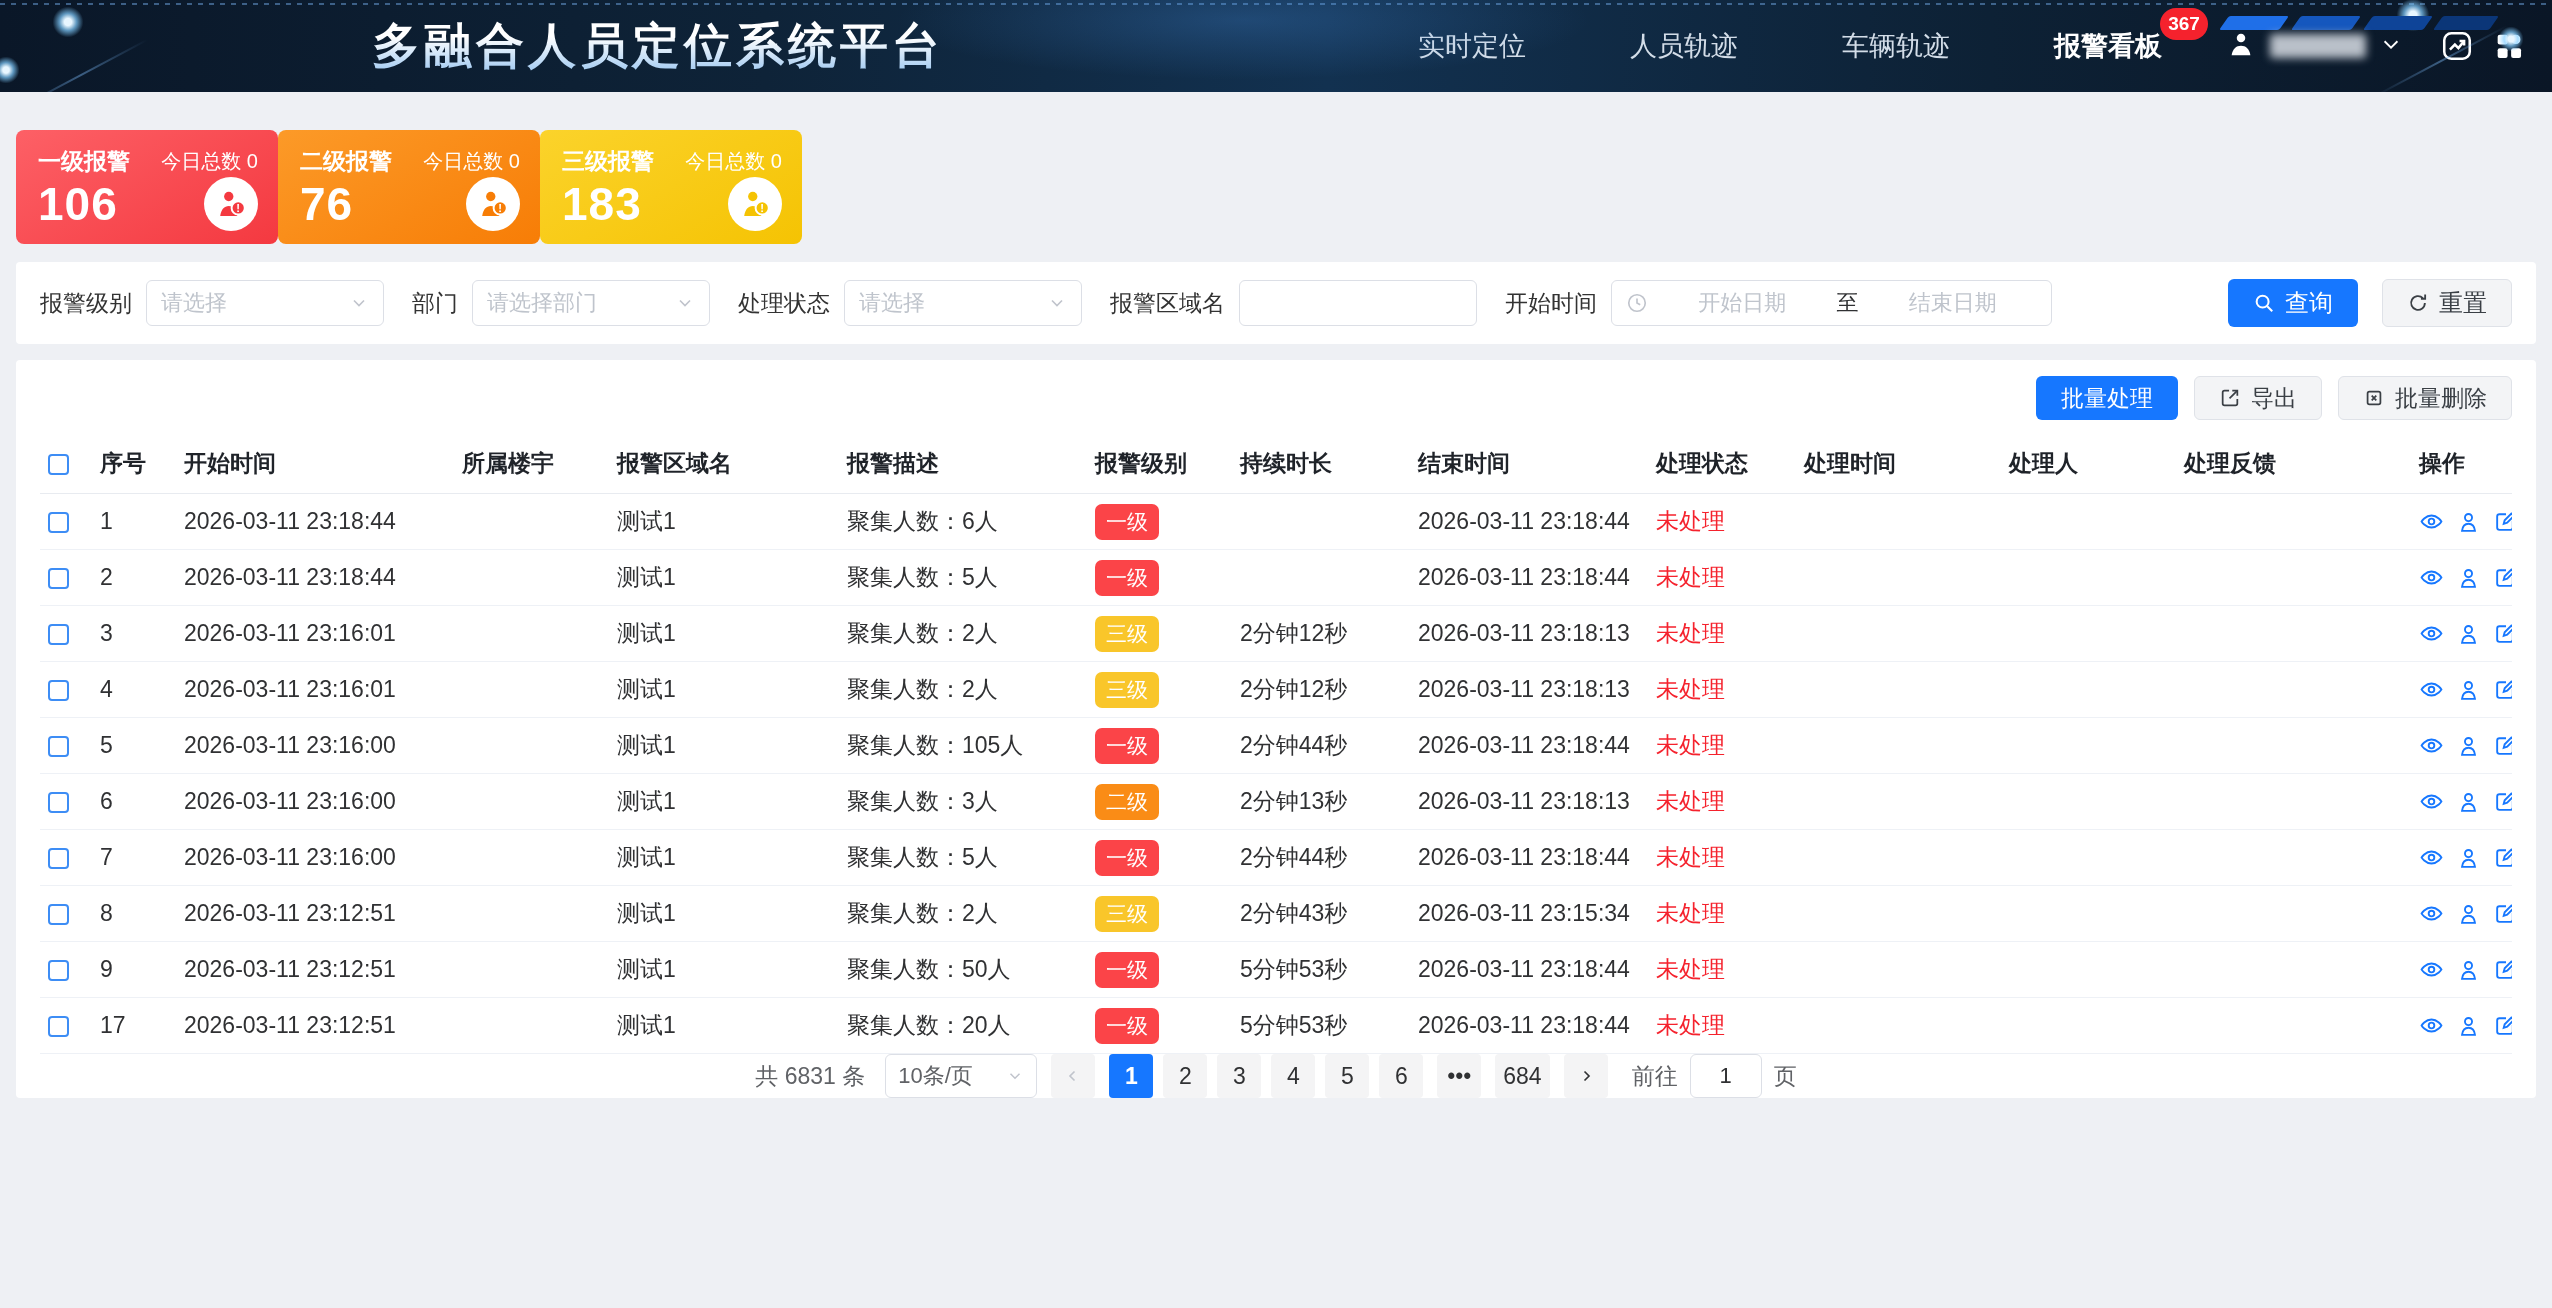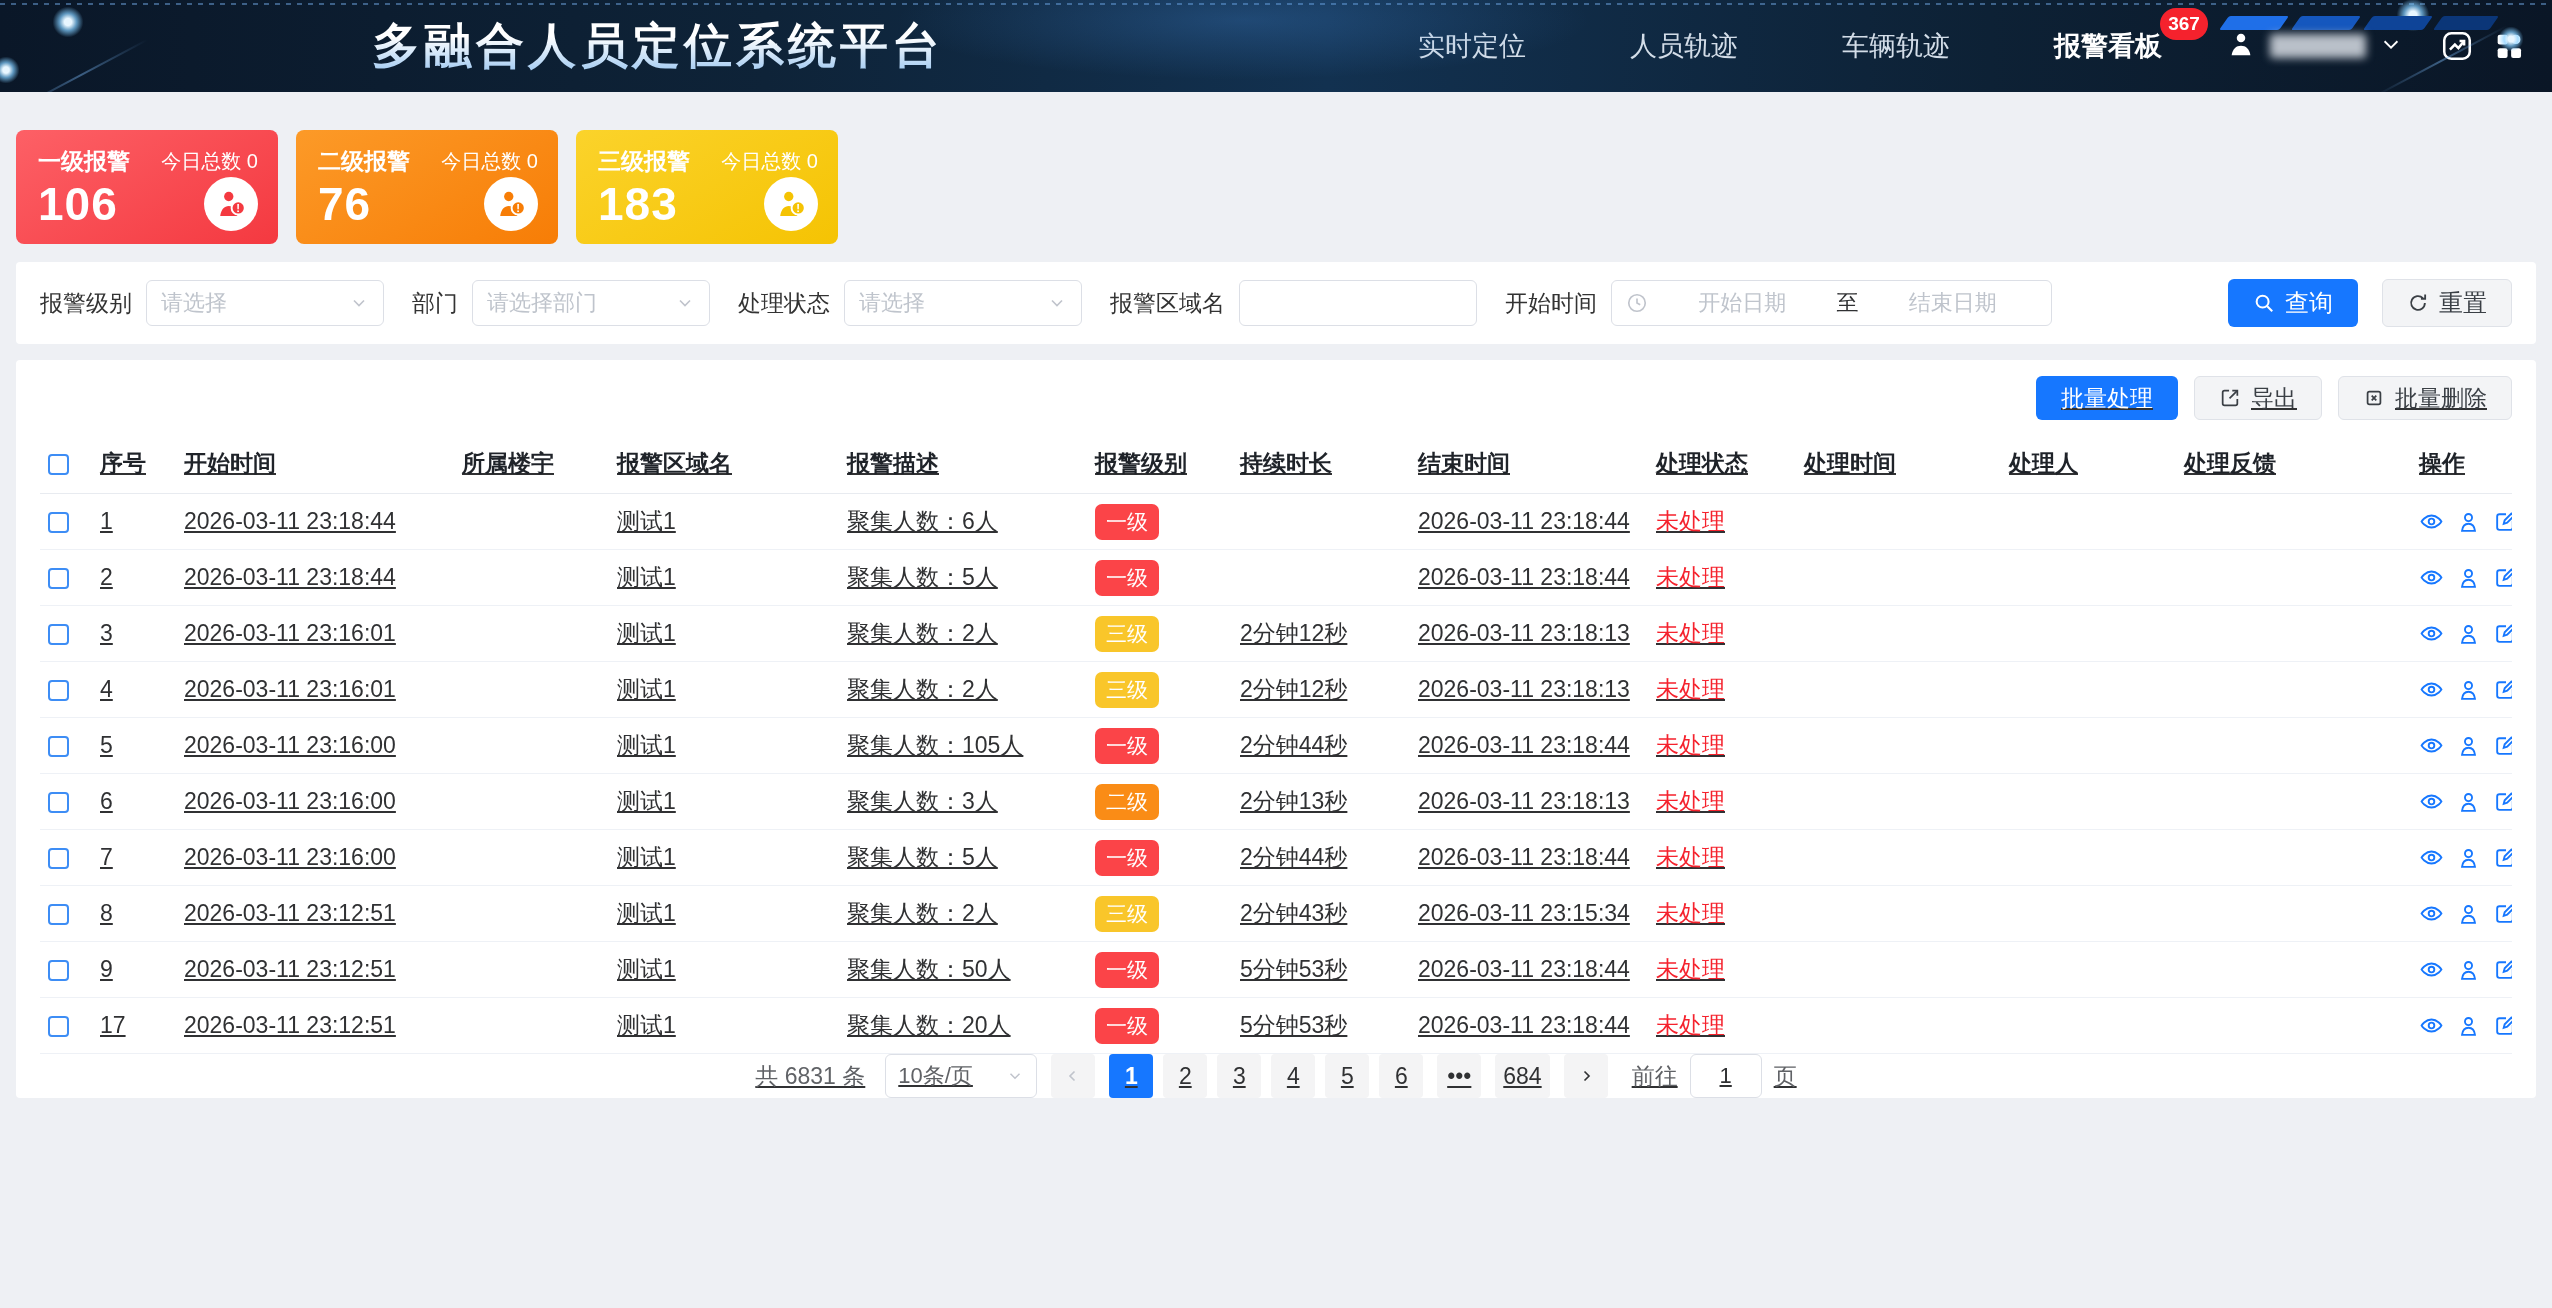--- a/index.html
+++ b/index.html
@@ -38,21 +38,21 @@
 
   .user-area { display:flex; align-items:center; gap:14px; margin-right:24px; color:#fff; }
   .user-icon svg { width:30px; height:30px; }
   .name-blur { width:96px; height:24px; background:#b9c0c9; border-radius:3px; filter:blur(4px); }
   .chev svg { width:22px; height:22px; }
   .hdr-btn { width:38px; height:38px; display:flex; align-items:center; justify-content:center; cursor:pointer; }
   .hdr-btn svg { width:34px; height:34px; }
   .user-area .gap { width:8px; }
 
   
-  .stats { display:flex; gap:18px; margin:38px 16px 0 16px; }
+  .stats { display:flex; margin:38px 16px 0 16px; }
   .stat-card { width:262px; height:114px; border-radius:8px; color:#fff; padding:16px 20px 14px 22px;
     display:flex; flex-direction:column; justify-content:space-between; }
   .stat-top { display:flex; justify-content:space-between; align-items:center; }
   .stat-label { font-size:23px; font-weight:600; }
   .stat-today { font-size:20px; }
   .stat-bottom { display:flex; justify-content:space-between; align-items:center; }
   .stat-value { font-size:46px; font-weight:700; letter-spacing:1px; }
   .stat-ico { width:54px; height:54px; border-radius:50%; background:#fff; display:flex; align-items:center; justify-content:center; }
   .stat-ico svg { width:36px; height:36px; }
 
@@ -72,21 +72,21 @@
   .range .to { color:#303133; font-size:22px; }
   .f-actions { margin-left:auto; display:flex; gap:24px; }
   .btn { height:48px; border-radius:6px; display:flex; align-items:center; justify-content:center; gap:10px;
     font-size:24px; cursor:pointer; padding:0 24px; white-space:nowrap; border:1px solid transparent; }
   .btn svg { width:22px; height:22px; }
   .btn-primary { background:#1677ff; color:#fff; }
   .btn-plain { background:#f3f4f6; color:#3a3f45; border-color:#dfe2e8; }
 
   
   .table-panel { margin:16px 16px 16px 16px; height:738px; background:#fff; border-radius:4px;
-    display:flex; flex-direction:column; padding:0 24px;text-decoration:underline; }
+    display:flex; flex-direction:column; padding:0 24px; }
   .toolbar { display:flex; justify-content:flex-end; gap:16px; padding:16px 0 14px 0; }
   .toolbar .btn { height:44px; font-size:23px; }
 
   table { width:100%; border-collapse:collapse; table-layout:fixed; }
   th { text-align:left; font-size:23px; font-weight:700; color:#1f2329; padding:14px 8px; border-bottom:1px solid #e8ebf0; white-space:nowrap; }
   td { font-size:23px; color:#303133; padding:0 8px; height:56px; border-bottom:1px solid #eef1f6; white-space:nowrap; overflow:hidden; }
   .cb { display:inline-block; width:21px; height:21px; border:2px solid #3d8df5; border-radius:4px; background:#fff; vertical-align:middle; cursor:pointer; }
   .badge { display:inline-block; min-width:64px; height:36px; line-height:36px; text-align:center; border-radius:7px; color:#fff; font-size:21px; }
   .status-txt { font-size:23px; }
   .acts { display:flex; gap:12px; align-items:center; }

